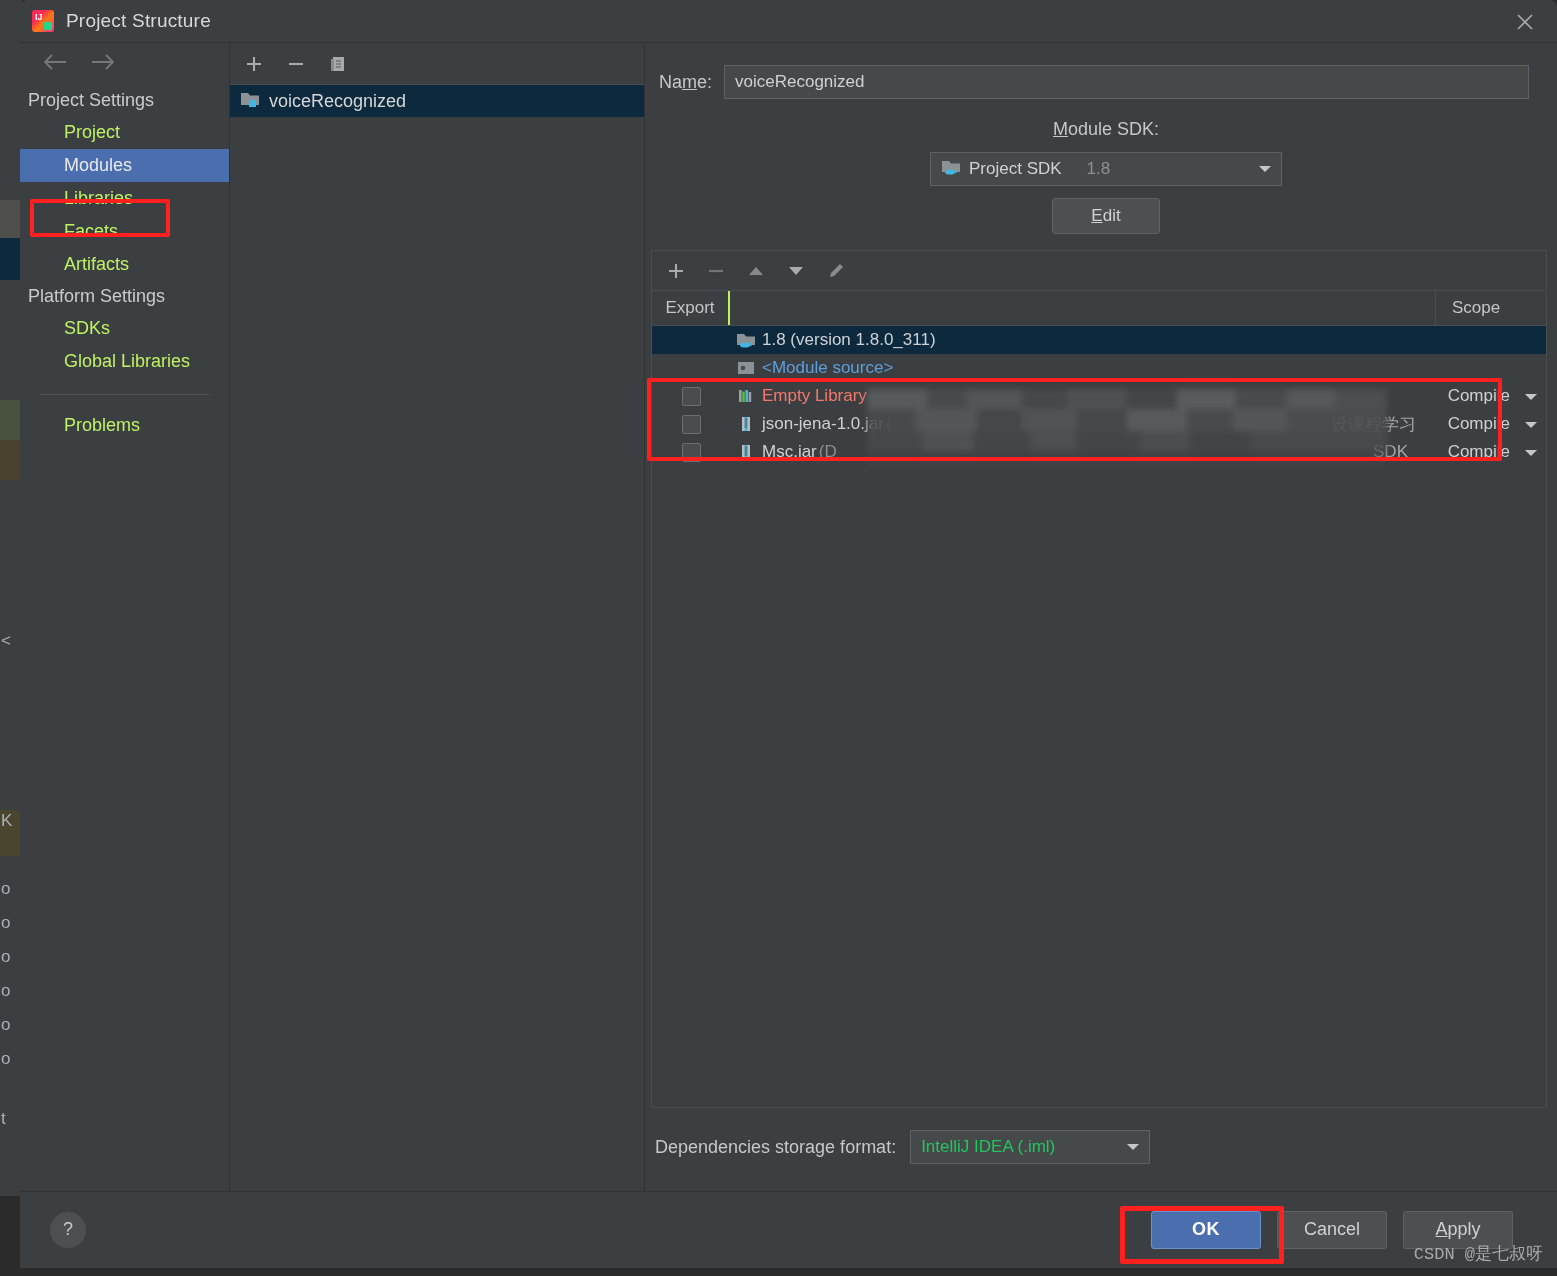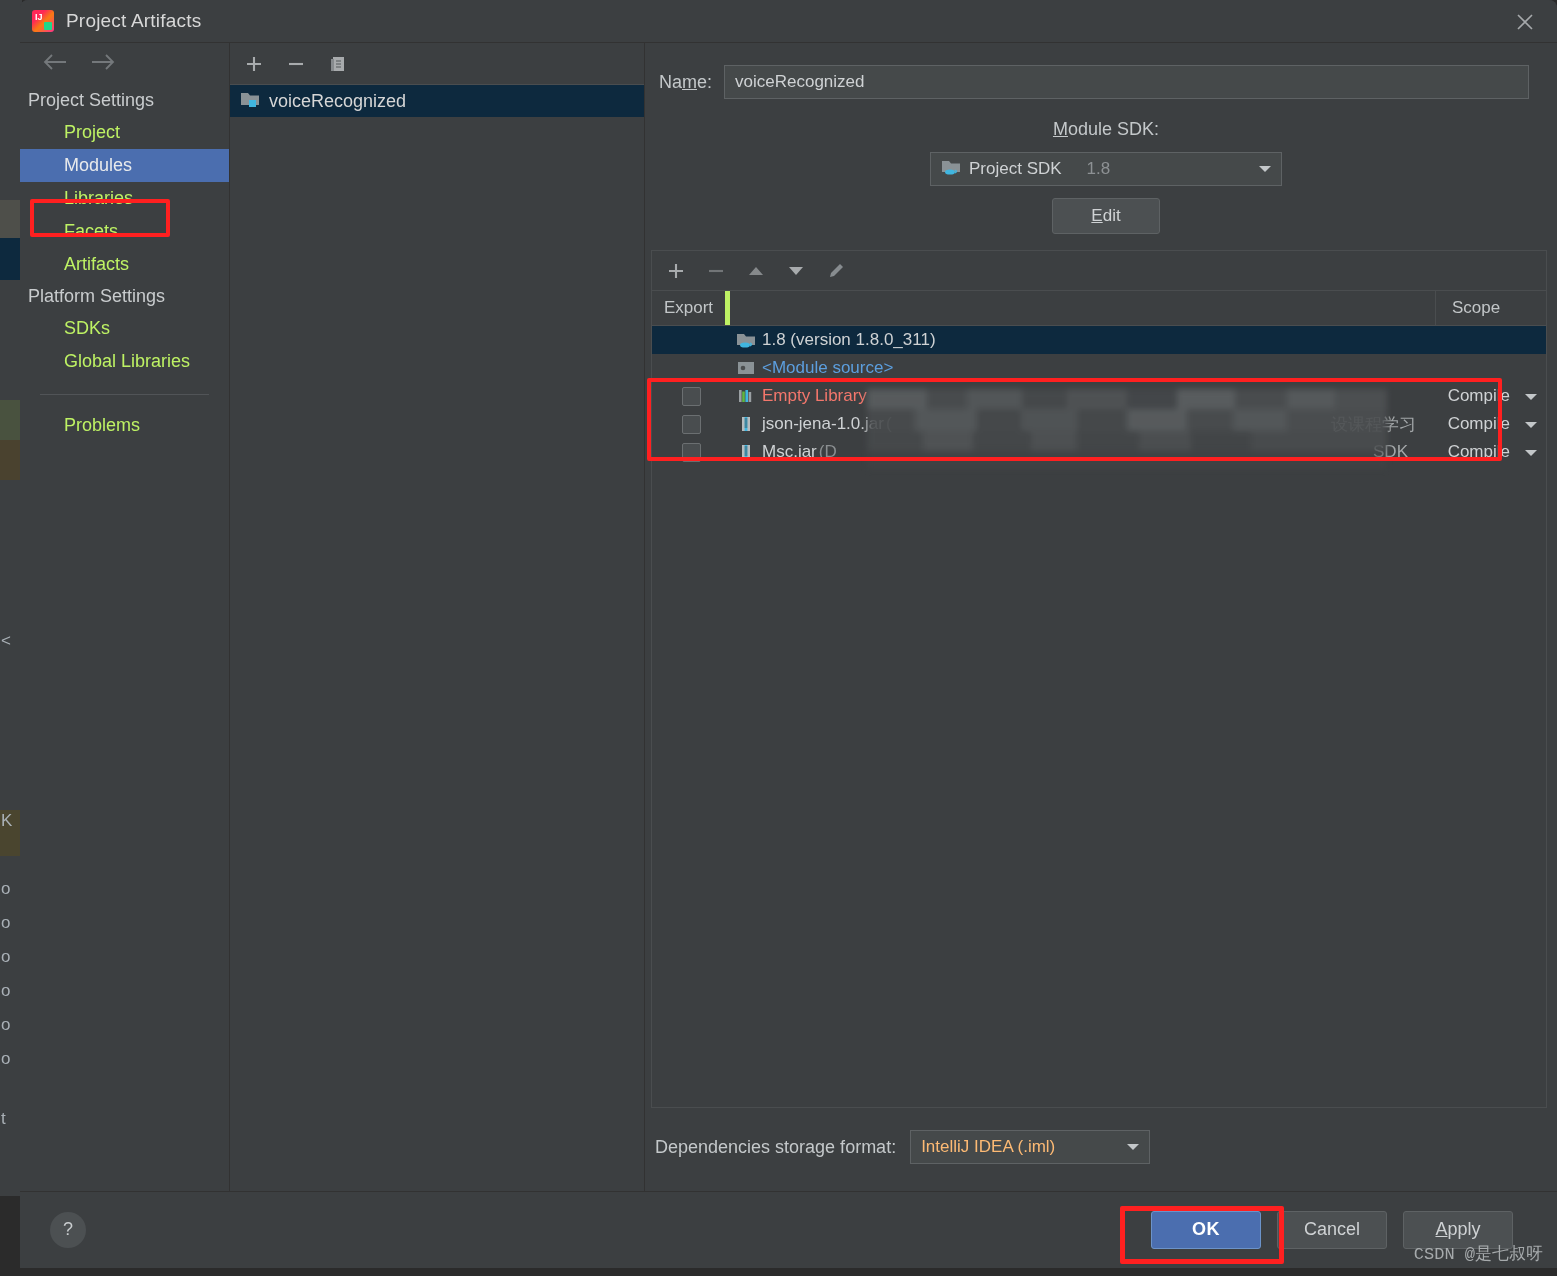--- a/index.html
+++ b/index.html
@@ -210,21 +210,21 @@
   }
   #dep-header {
     height: 35px; display: flex; align-items: stretch;
     border-bottom: 1px solid #4a4d4f;
     background: #3c3f41;
   }
   #dep-header .th {
     font-size: 17px; color: #c2c6c8;
     display: flex; align-items: center;
   }
-  #dep-header .th-export { width: 78px; justify-content: center; border-right: 5px solid #bef264;}
+  #dep-header .th-export { width: 78px; justify-content: center; border-right: 2px solid #bef264;}
   #dep-header .th-mid { flex: 1; border-right: 1px solid #4a4d4f;}
   #dep-header .th-scope { width: 110px; padding-left: 16px; }
 
   .dep-row {
     height: 28px; display: flex; align-items: center;
     position: relative; cursor: pointer;
   }
   .dep-row.selected { background: #0d293e; }
   .dep-cb-cell { width: 78px; display: flex; align-items: center; justify-content: center; }
   .dep-cb {
@@ -269,21 +269,21 @@
   #storage-row {
     display: flex; align-items: center; gap: 14px;
     padding: 22px 0 0 10px;
   }
   #storage-label { font-size: 18px; color: #c4c8ca; }
   #storage-combo {
     width: 240px; height: 34px;
     background: #45494a; border: 1px solid #5e6264;
     display: flex; align-items: center;
     padding: 0 8px 0 10px; cursor: pointer;
-    font-size: 17px; color: #fdba74;
+    font-size: 17px; color: #22c55e;
   }
   #storage-combo .caret { margin-left: auto; }
 
   
   #footer {
     position: relative; height: 76px;
     border-top: 1px solid #323232;
     background: #3c3f41;
     display: flex; align-items: center;
   }
@@ -343,21 +343,21 @@
   <div class="ghost-char" style="top:982px;">o</div>
   <div class="ghost-char" style="top:1016px;">o</div>
   <div class="ghost-char" style="top:1050px;">o</div>
   <div class="ghost-char" style="top:1110px;">t</div>
 </div>
 
 <div id="dialog">
 
   <div id="titlebar">
     <div id="ij-logo"></div>
-    <div id="dlg-title">Project Artifacts</div>
+    <div id="dlg-title">Project Structure</div>
     <div id="close-btn">
       <svg width="24" height="24" viewBox="0 0 24 24">
           <path d="M5 5 L19 19 M19 5 L5 19" stroke="#cfd2d4" stroke-width="1.6" fill="none"></path>
         </svg>
     </div>
   </div>
 
   <div id="dlg-body">
 
     <div id="sidebar">

